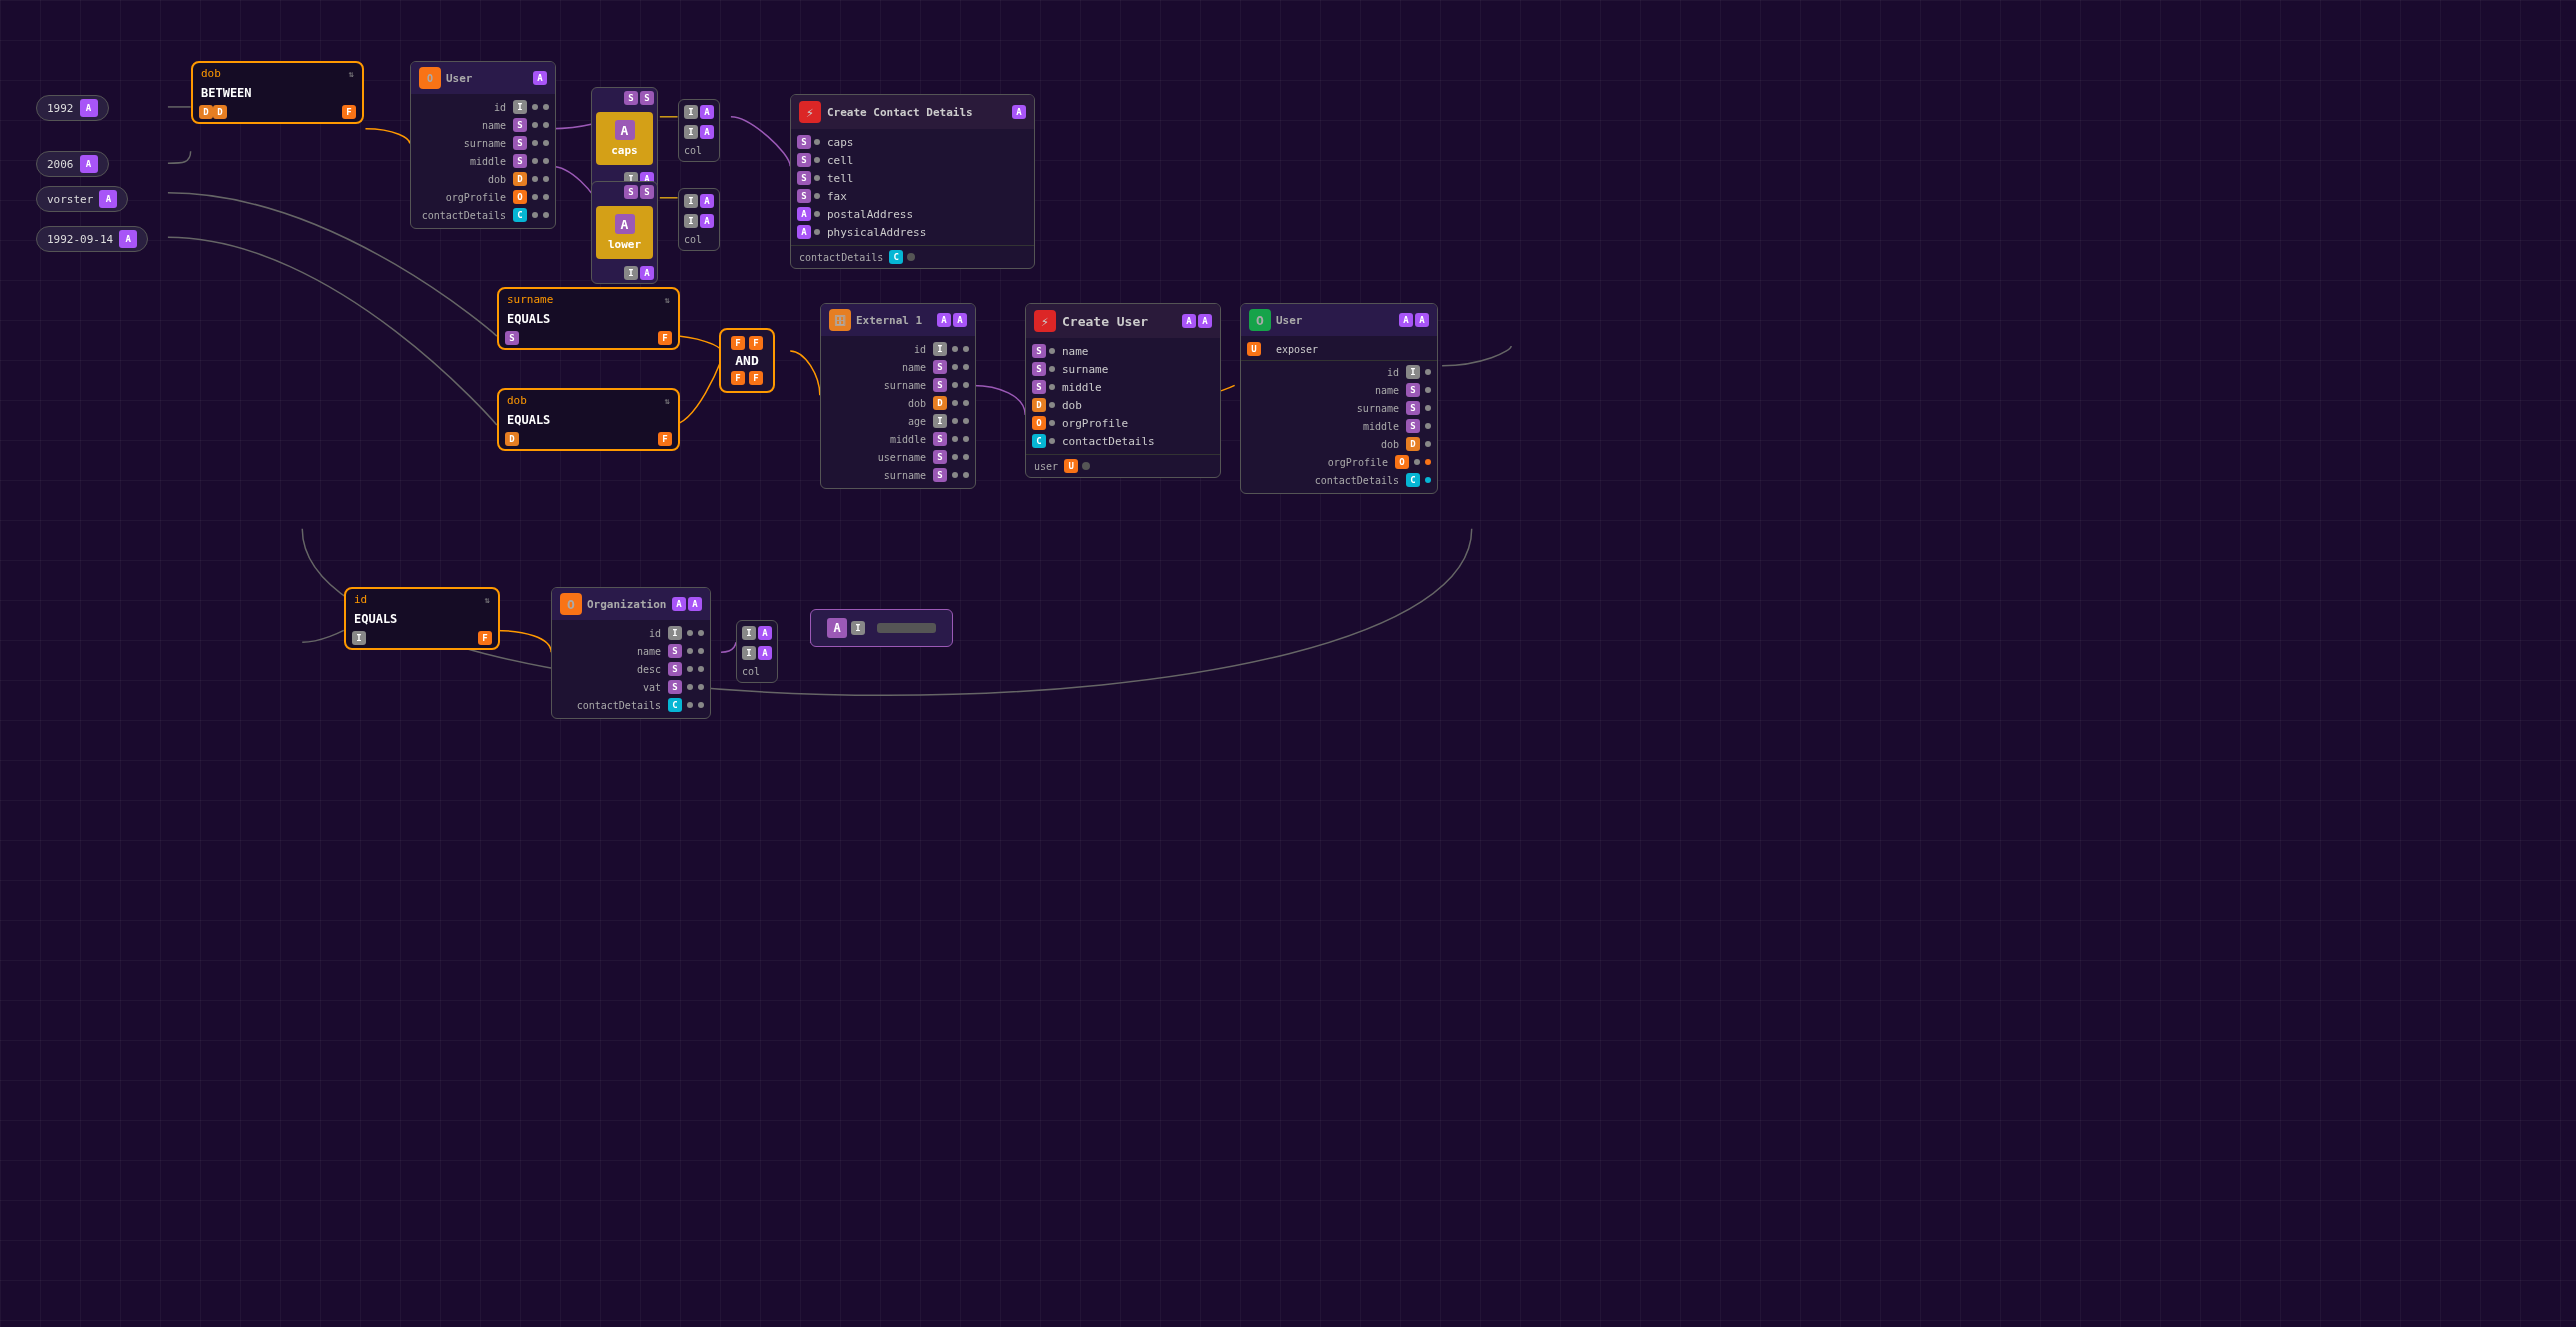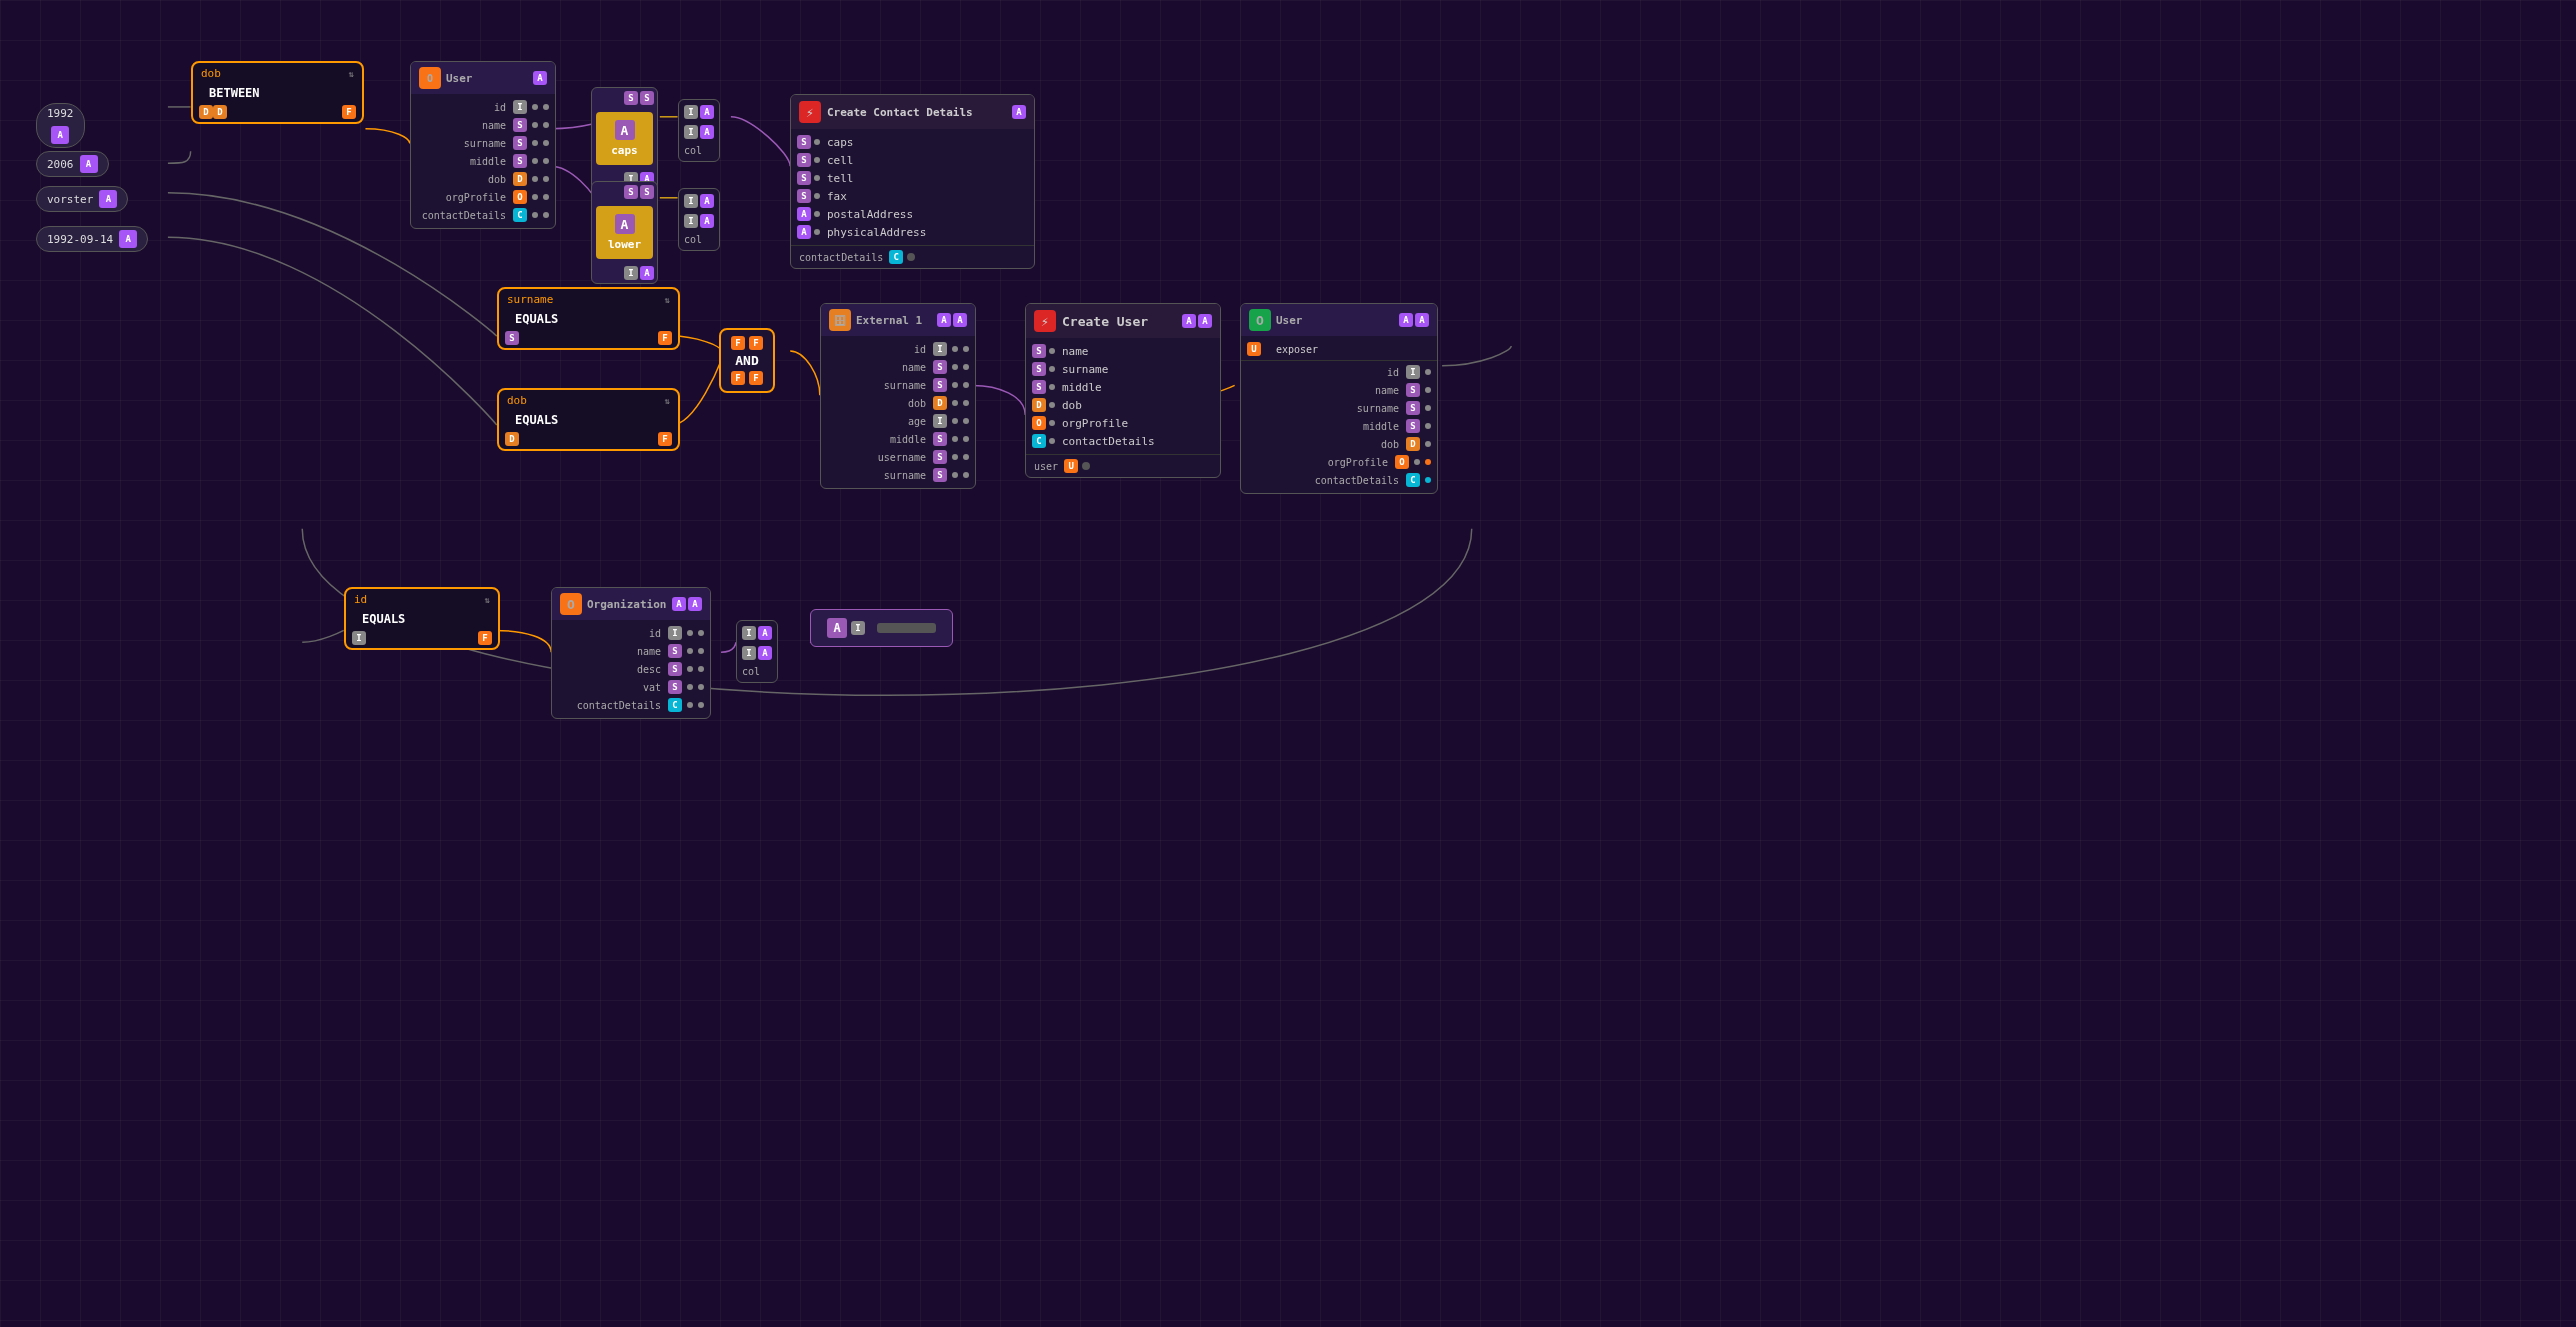--- a/index.html
+++ b/index.html
@@ -113,21 +113,21 @@
       font-size: 11px;
       display: flex;
       align-items: center;
       justify-content: space-between;
     }
 
     .filter-type {
       color: #fff;
       font-size: 12px;
       font-weight: bold;
-      padding: 2px 16px;
+      padding: 2px 8px;
     }
 
     .filter-footer {
       display: flex;
       align-items: center;
       justify-content: space-between;
       padding: 3px 6px;
     }
 
     
@@ -265,21 +265,21 @@
     <path class="conn-line conn-gray" d="M 1460,370 C 1500,370 1530,355 1530,350"></path>
 
     <path class="conn-line conn-gray" d="M 306,650 C 325,650 348,638 348,638"></path>
     <path class="conn-line conn-orange" d="M 500,638 C 530,638 558,645 558,660"></path>
     <path class="conn-line conn-purple" d="M 730,660 C 745,660 745,650 745,650"></path>
     <path class="conn-line conn-purple" d="M 820,650 C 870,650 895,650 895,650"></path>
 
     <path class="conn-line conn-gray" d="M 306,535 C 306,760 1490,760 1490,535"></path>
   </svg>
 
-  <div class="input-pill" style="left:36px;top:103px;flex-direction:column;">
+  <div class="input-pill" style="left:36px;top:95px;">
     <span>1992</span>
     <span class="badge badge-A">A</span>
   </div>
 
   <div class="input-pill" style="left:36px;top:151px;">
     <span>2006</span>
     <span class="badge badge-A">A</span>
   </div>
 
   <div class="input-pill" style="left:36px;top:186px;">

